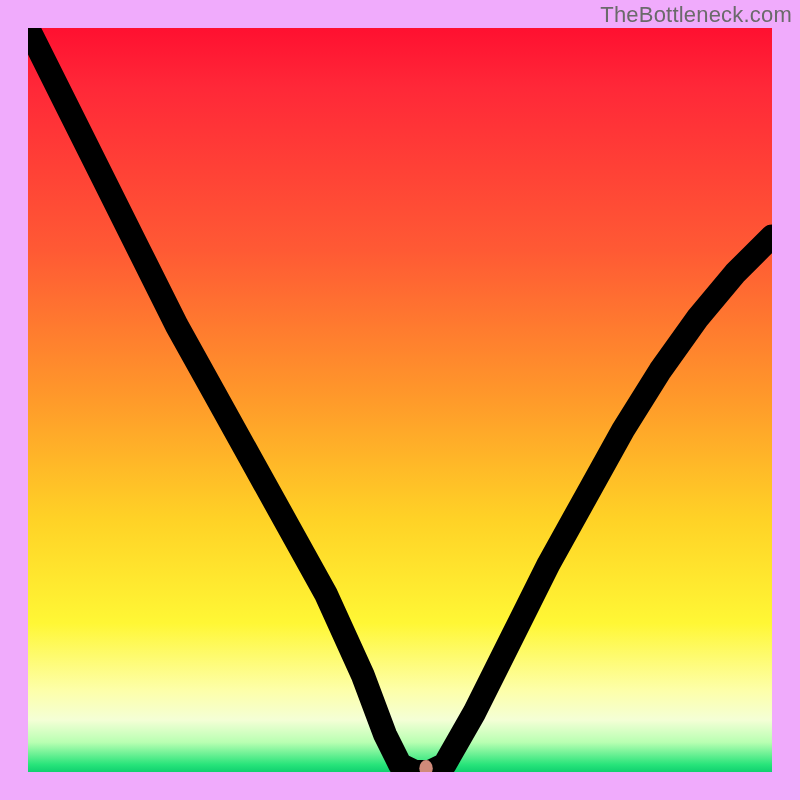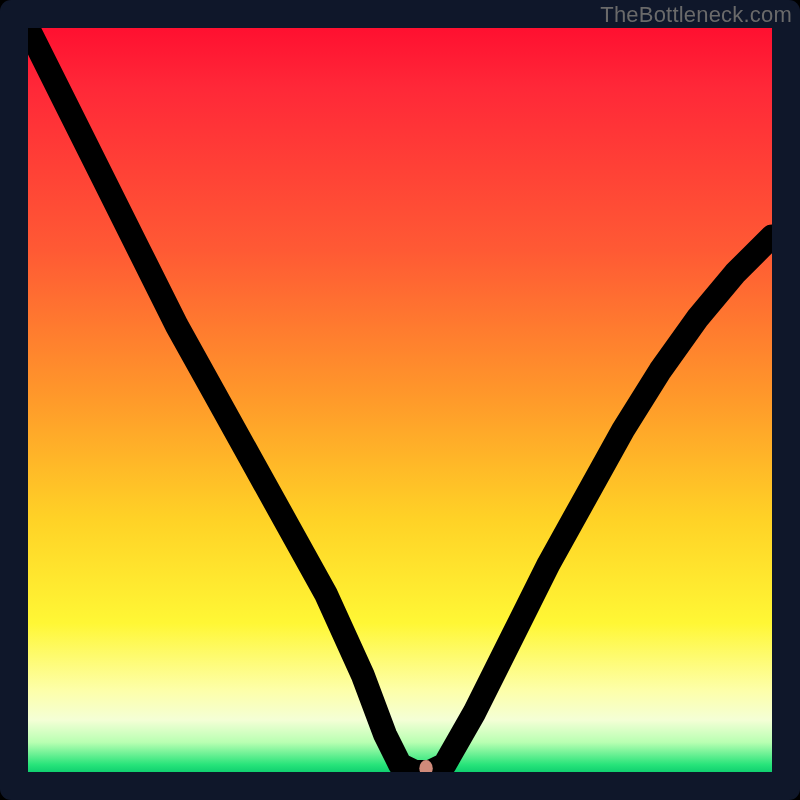--- a/index.html
+++ b/index.html
@@ -8,22 +8,21 @@
     width: 800px;
     height: 800px;
     background: #000;
     overflow: hidden;
     font-family: Arial, Helvetica, sans-serif;
   }
   .frame {
     position: relative;
     width: 800px;
     height: 800px;
-    background: #0f172a;
-    border-radius: 11px;
+    background: #f0abfc;
   }
   .watermark {
     position: absolute;
     top: 2px;
     right: 8px;
     color: #6a6a6a;
     font-size: 22px;
     font-weight: 400;
     letter-spacing: 0.2px;
     z-index: 10;

